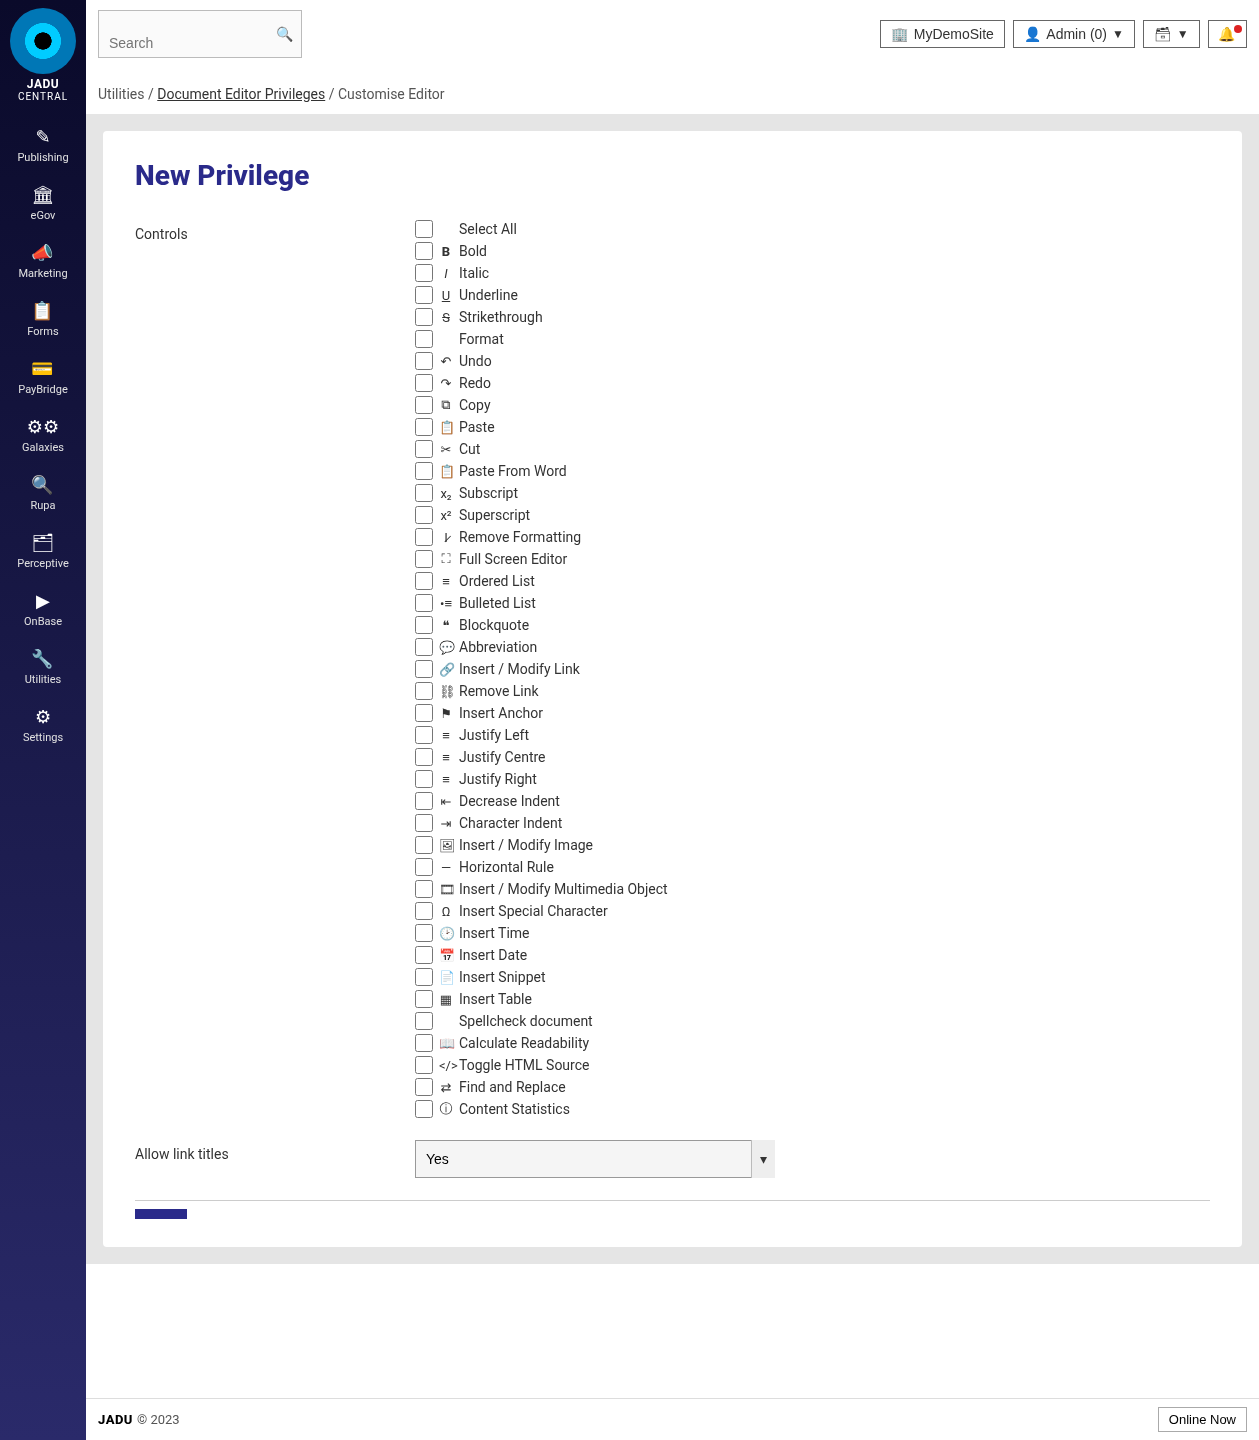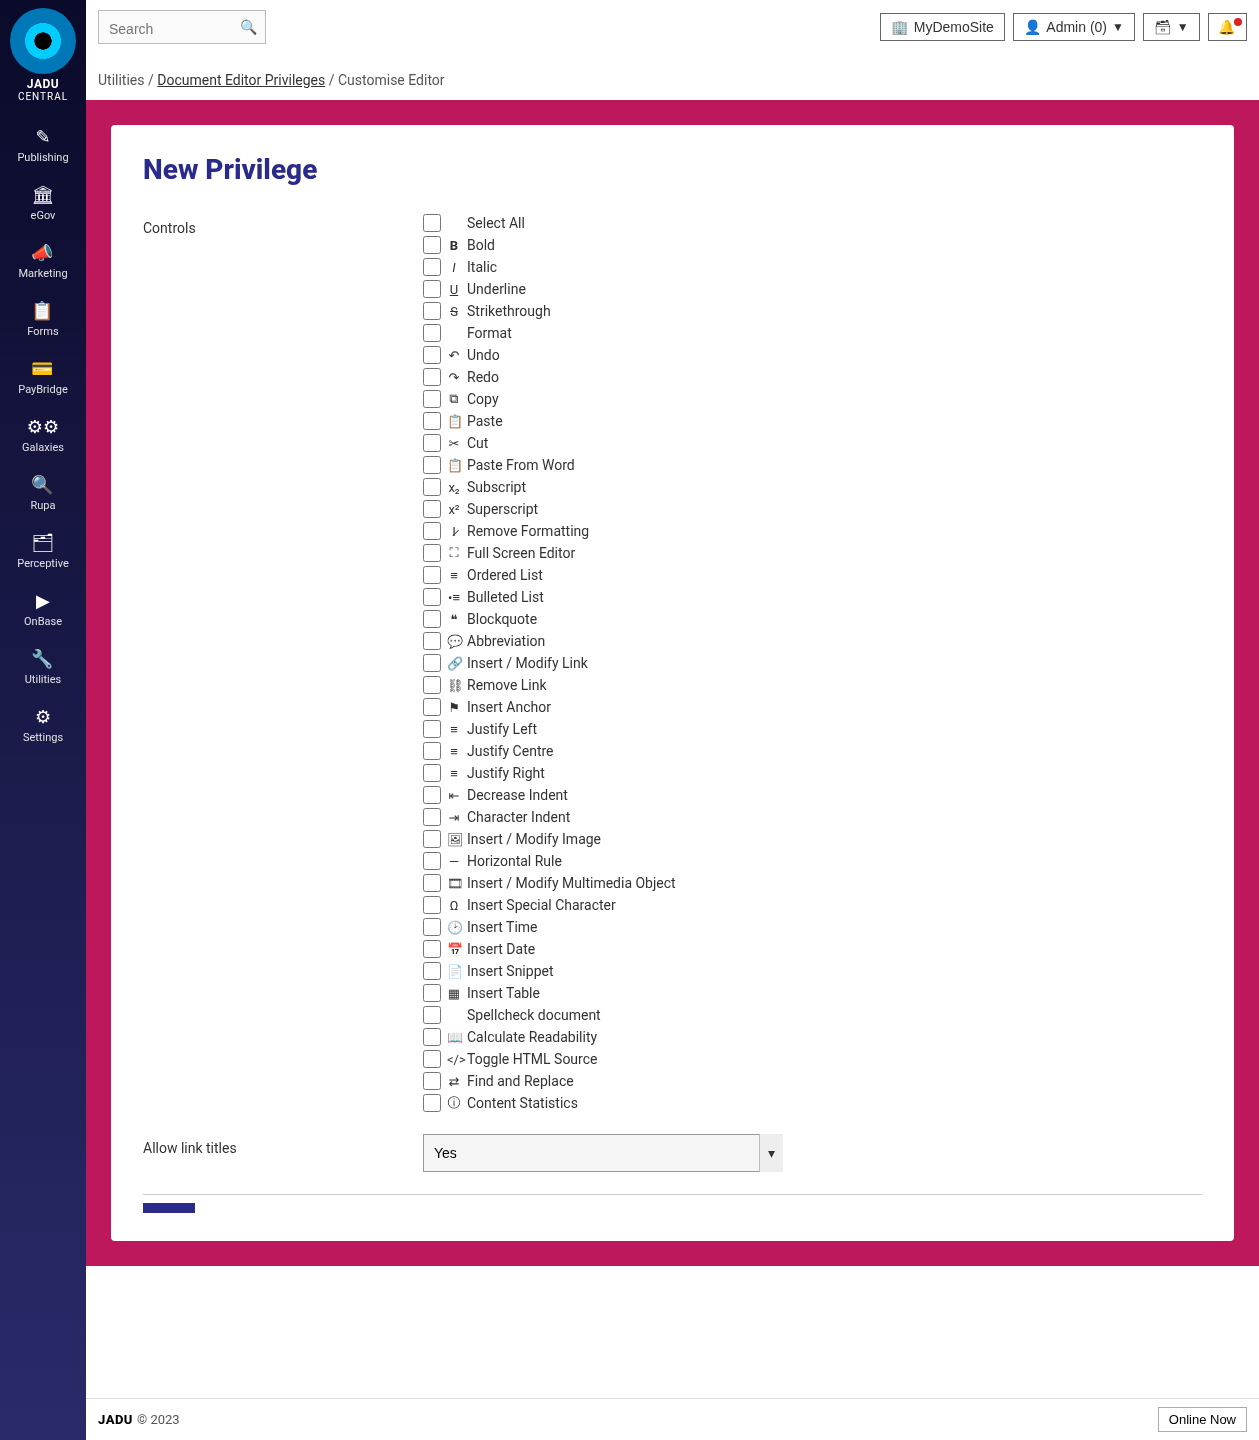--- a/index.html
+++ b/index.html
@@ -10,31 +10,31 @@
 .logo-ring { width: 66px; height: 66px; border-radius: 50%; background: radial-gradient(circle at center, #000 0 18%, #0cf 19% 38%, #0077b6 39% 100%); }
 .brand { color:#fff; text-align:center; font-weight:700; font-size:12px; line-height:1.1; margin-bottom: 14px; letter-spacing:0.5px; }
 .brand .sub { font-weight:400; font-size:10px; letter-spacing:1px; }
 .nav { display:flex; flex-direction:column; width:100%; }
 .nav-item { display:flex; flex-direction:column; align-items:center; padding: 10px 4px; color:#fff; cursor:pointer; text-decoration:none; }
 .nav-icon { font-size: 18px; margin-bottom: 4px; }
 .nav-label { font-size: 11px; color: #e0e0e0; text-align:center; }
 .main { margin-left: 86px; flex:1; display:flex; flex-direction:column; min-width:0; }
 .topbar { display:flex; align-items:center; padding: 10px 12px 0; gap:8px; }
 .search-wrap { position:relative; }
-.search { border:1px solid #bbb; padding:10px 32px 6px 10px; width: 168px; font-size:14px; background:#fafafa; }
+.search { border:1px solid #bbb; padding:24px 32px 6px 10px; width: 204px; font-size:14px; background:#fafafa; }
 .search-icon { position:absolute; right:8px; top:50%; transform:translateY(-50%); color:#555; }
 .spacer { flex:1; }
 .btn { border:1px solid #666; background:#fff; padding:5px 10px; font-size:14px; cursor:pointer; display:inline-flex; align-items:center; gap:5px; color:#333; }
 .btn-icon-small { font-size:12px; }
 .notif { position:relative; }
 .notif-dot { position:absolute; top:4px; right:4px; width:8px; height:8px; background:#d22; border-radius:50%; }
 .breadcrumbs { padding: 8px 12px 12px; font-size:14px; color:#555;margin-top:20px; }
 .breadcrumbs a { color:#333; text-decoration:underline; cursor:pointer; }
 .breadcrumb-current { color:#555; }
-.content-shell { background:#be185d; padding: 25px; }
+.content-shell { background:#e5e5e5; padding: 17px; }
 .card { background:#fff; border-radius:4px; padding: 28px 32px; }
 .page-title { color:#2a2a8a; font-weight:800; font-size:28px; margin-bottom: 28px; }
 .form-row { display:flex; align-items:flex-start; margin-bottom: 22px; }
 .form-label { width: 280px; padding-top:6px; color:#333; }
 .req { font-weight:700; }
 .form-input-wrap { flex:1; max-width: 360px; }
 .text-input { width:100%; border:1px solid #999; background:#fafafa; padding:10px; font-size:14px; }
 .controls-list { display:flex; flex-direction:column; gap:4px; }
 .control-item { display:flex; align-items:center; gap:6px; }
 .control-item input[type=checkbox] { width:18px; height:18px; border:1px solid #aaa; cursor:pointer; }

